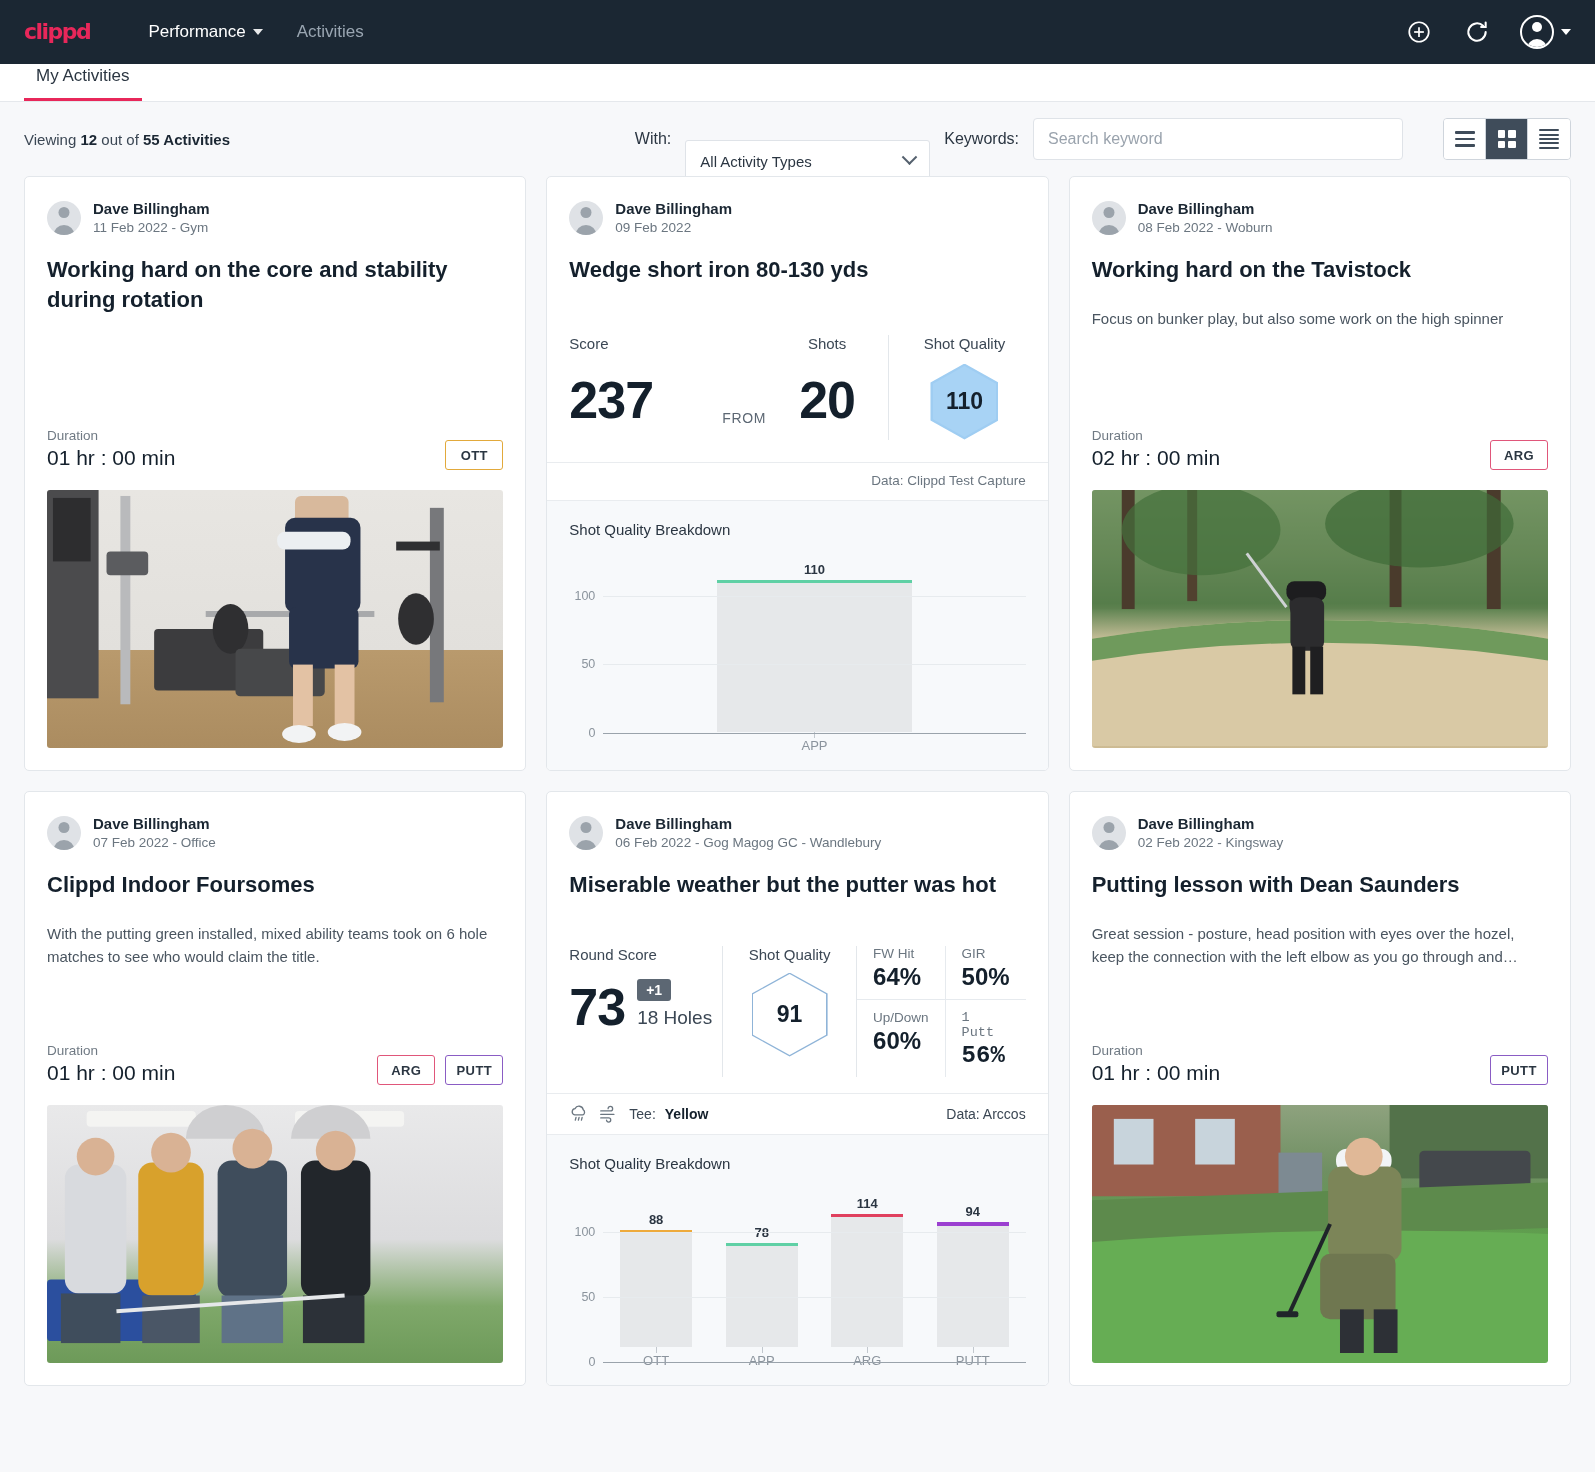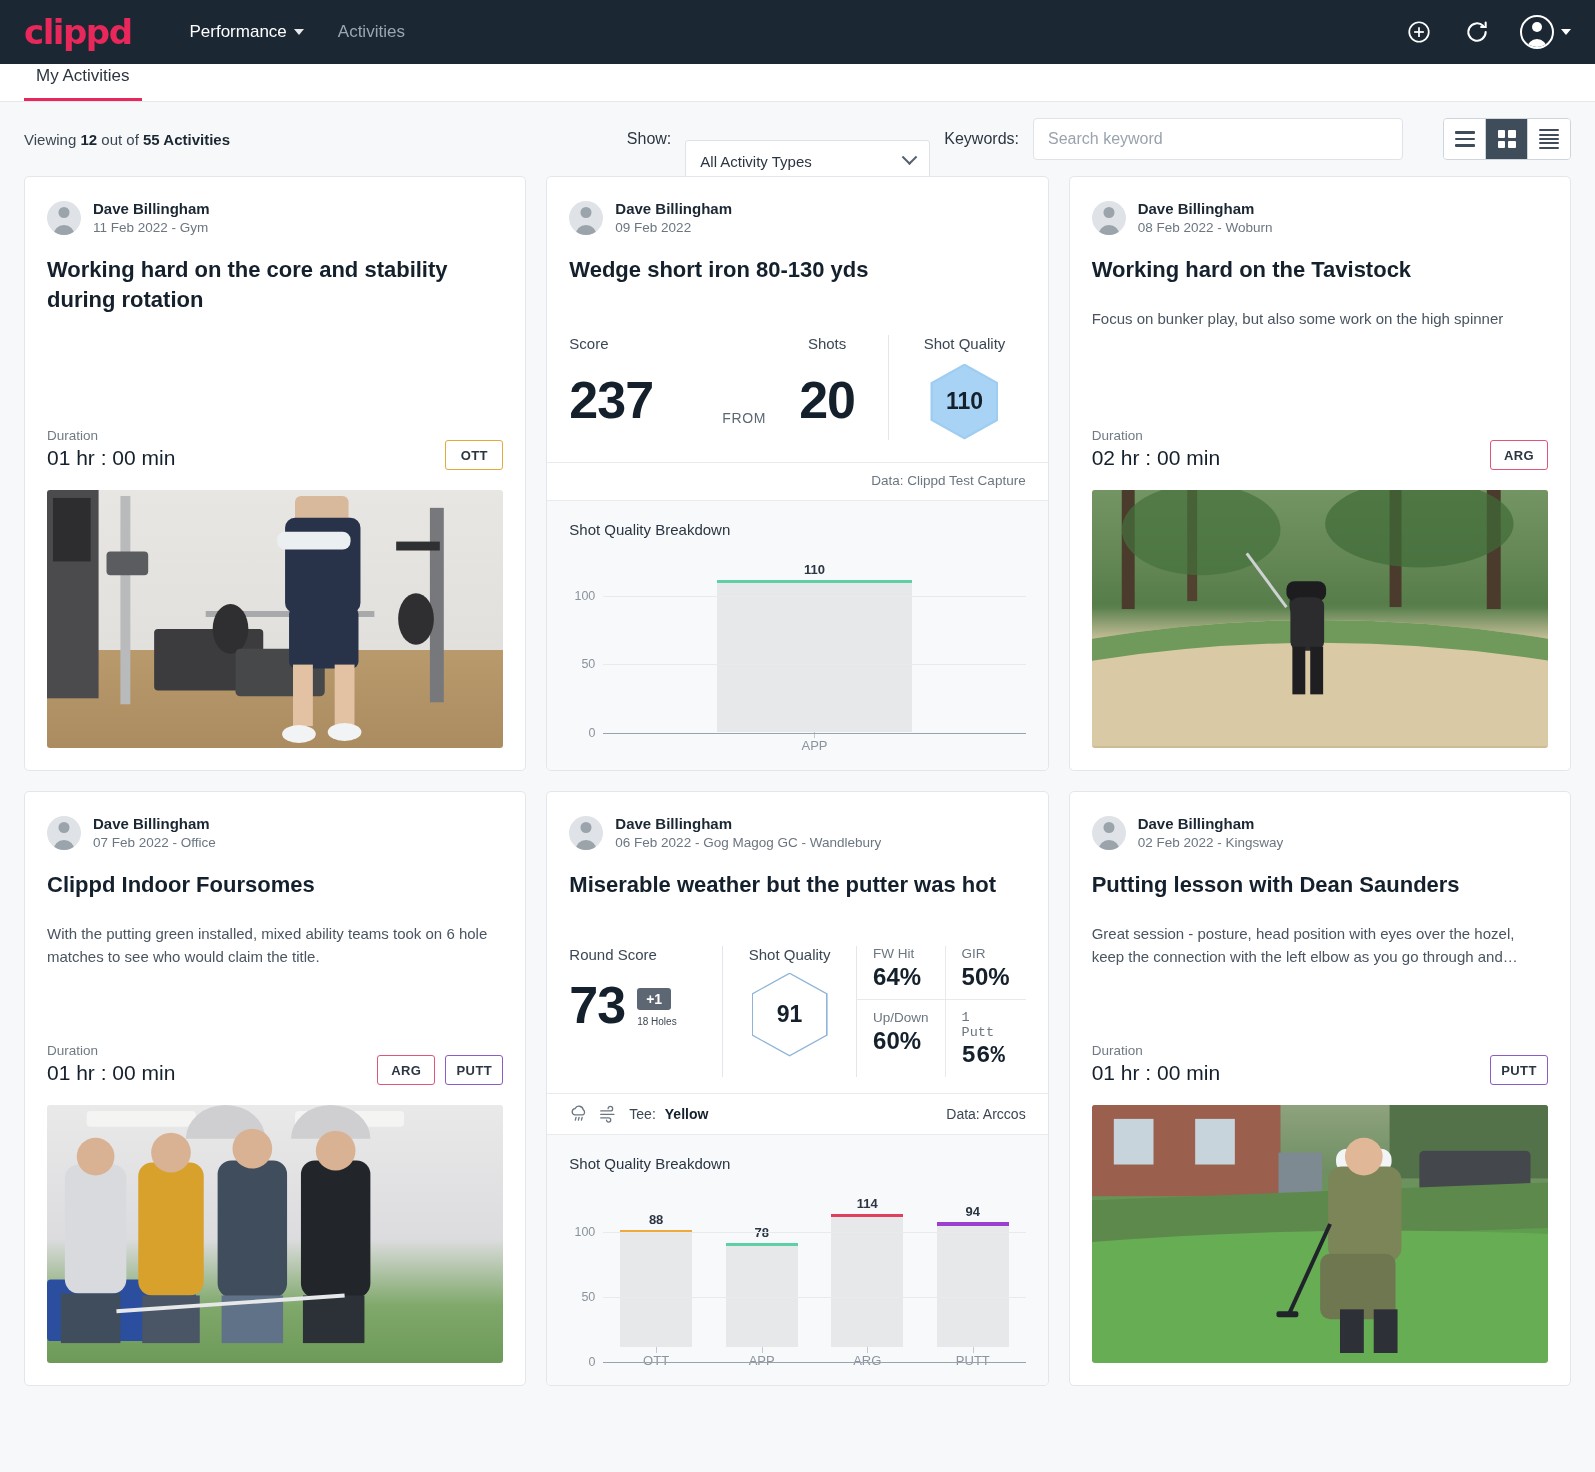--- a/index.html
+++ b/index.html
@@ -14,21 +14,21 @@
   
   .topnav {
     height: 64px;
     background: #1b2733;
     display: flex;
     align-items: center;
     padding: 0 24px;
     position: relative;
   }
   .logo {
-    font-size: 34px;
+    font-size: 22px;
     font-weight: bold;
     color: #e8275a;
     letter-spacing: -1.5px;
     font-family: "DejaVu Sans", sans-serif;
     margin-right: 58px;
     line-height: 1;
   }
   .navlinks { display: flex; align-items: center; gap: 34px; }
   .navlink {
     color: #ffffff;
@@ -288,21 +288,21 @@
     position: absolute; left: 34px; right: 0; bottom: 0; height: 26px;
     display: flex; justify-content: space-around; align-items: center;
   }
   .xlab { font-size: 13px; color: #8b949d; text-align: center; }
   .xtick { position: absolute; top: -6px; left: 50%; width: 1px; height: 6px; background: #c2c8ce; }
 
   .badge-plus {
     background: #5c6773; color: #ffffff; font-size: 14px; font-weight: bold;
     border-radius: 3px; padding: 3px 9px; display: inline-block;
   }
-  .holes { font-size: 10px; color: #3b4754; margin-top: 6px; }
+  .holes { font-size: 19px; color: #3b4754; margin-top: 6px; }
   .pct-grid { display: grid; grid-template-columns: 1fr 1fr; }
   .pct-cell { padding: 0 16px 8px 16px; }
   .pct-cell.tl { border-right: 1px solid #e6eaee; border-bottom: 1px solid #e6eaee; }
   .pct-cell.tr { border-bottom: 1px solid #e6eaee; }
   .pct-cell.bl { border-right: 1px solid #e6eaee; padding-top: 10px; }
   .pct-cell.br { padding-top: 10px; font-family: Liberation Mono, monospace; }
   .pct-label { font-size: 13.5px; color: #6b7680; }
   .pct-val { font-size: 24px; font-weight: bold; color: #14202c; margin-top: 2px; }
   .tee-row {
     padding: 11px 22px; border-top: 1px solid #e9ecef;
@@ -363,21 +363,21 @@
 </div>
 
 <div class="filterbar">
   <div class="viewing">
     <span>Viewing</span>
     <b>12</b>
     <span>out of</span>
     <b>55 Activities</b>
   </div>
   <div class="filter-center">
-    <div class="flabel">Show:</div>
+    <div class="flabel">With:</div>
     <div class="select">
       <span>All Activity Types</span>
       <span class="sel-chev"></span>
     </div>
     <div class="flabel">Keywords:</div>
     <input class="search-input" placeholder="Search keyword" style="">
     <div class="viewtoggle">
       <div class="vt-btn">
         <span class="bars">
             <i></i>

